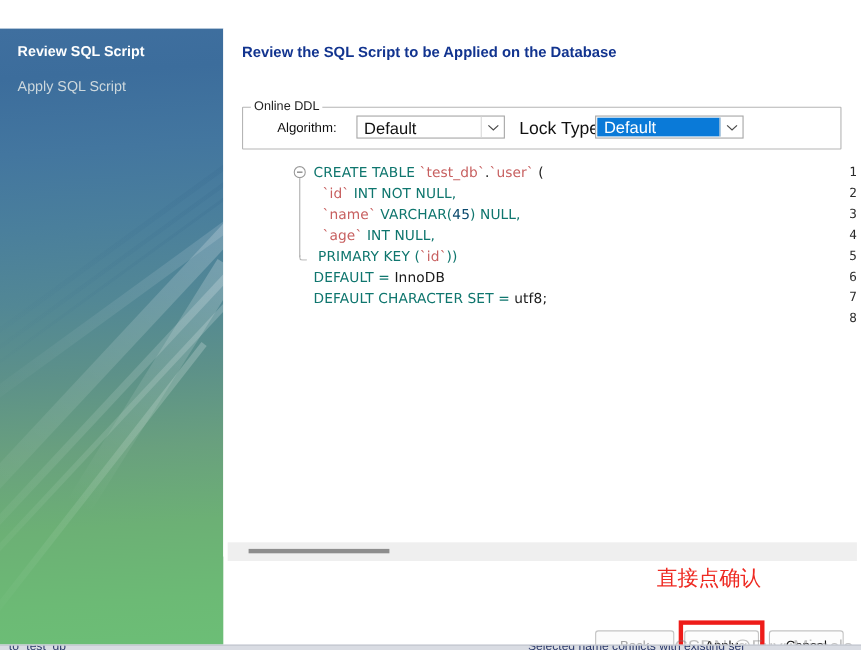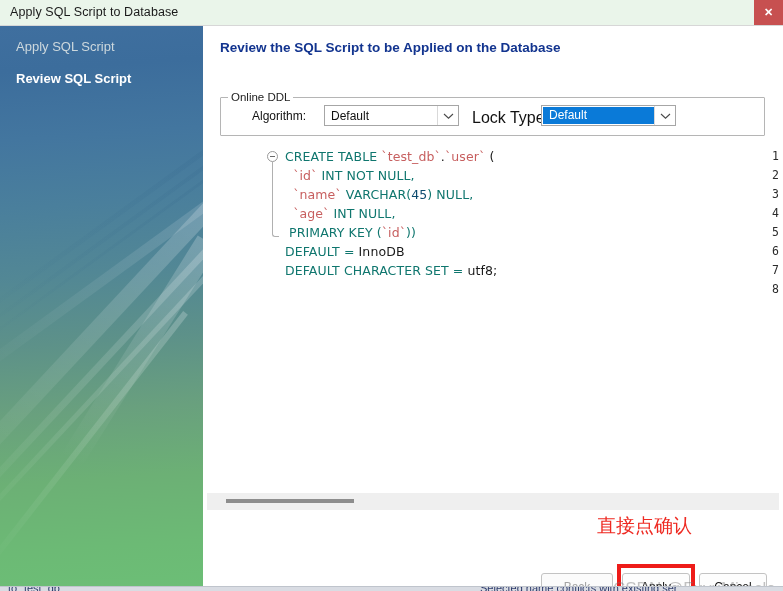--- a/index.html
+++ b/index.html
@@ -167,21 +167,21 @@
     height: 21px;
     border: 1px solid #a6a6a6;
     background: #ffffff;
     box-sizing: border-box;
     cursor: pointer;
   }
   .combo .combo-value {
     position: absolute;
     left: 6px;
     top: 3px;
-    font-size: 12px;
+    font-size: 15px;
     color: #111111;
     white-space: nowrap;
   }
   .combo .combo-arrow {
     position: absolute;
     right: 0;
     top: 0;
     width: 20px;
     height: 19px;
     border-left: 1px solid #d9d9d9;
@@ -393,42 +393,38 @@
     font-size: 11px;
     color: #2c3a6b;
     white-space: nowrap;
   }
 </style>
 </head>
 <body>
 
 <div id="window">
 
-  <div id="titlebar">
-    <div id="titlebar-text">Apply SQL Script to Database</div>
-    <div id="close-button">✕</div>
-  </div>
 
   <div id="sidebar">
     <div class="ray dark" style="left:-40px; top:300px; width:470px; height:5px;  transform: rotate(-36deg);"></div>
     <div class="ray dark" style="left:-40px; top:316px; width:470px; height:4px;  transform: rotate(-36deg);"></div>
     <div class="ray dark" style="left:-40px; top:330px; width:470px; height:3px;  transform: rotate(-36deg);"></div>
     <div class="ray" style="left:-40px; top:352px; width:470px; height:10px; transform: rotate(-36deg);"></div>
     <div class="ray" style="left:-70px; top:470px; width:420px; height:16px; transform: rotate(-47deg);"></div>
     <div class="ray" style="left:-55px; top:500px; width:400px; height:7px;  transform: rotate(-47deg);"></div>
     <div class="ray" style="left:-45px; top:516px; width:390px; height:5px;  transform: rotate(-47deg);"></div>
     <div class="ray" style="left:60px;  top:430px; width:260px; height:24px; transform: rotate(-58deg);"></div>
     <div class="ray" style="left:-20px; top:545px; width:330px; height:6px;  transform: rotate(-52deg);"></div>
 
     <div id="sidebar-items">
+      <div class="sidebar-item active">
+        <span>Review SQL Script</span>
+      </div>
       <div class="sidebar-item inactive">
         <span>Apply SQL Script</span>
-      </div>
-      <div class="sidebar-item active">
-        <span>Review SQL Script</span>
       </div>
     </div>
   </div>
 
   <div id="content">
 
     <div id="page-heading">Review the SQL Script to be Applied on the Database</div>
 
     <div id="ddl-group">
       <div id="ddl-legend">Online DDL</div>

